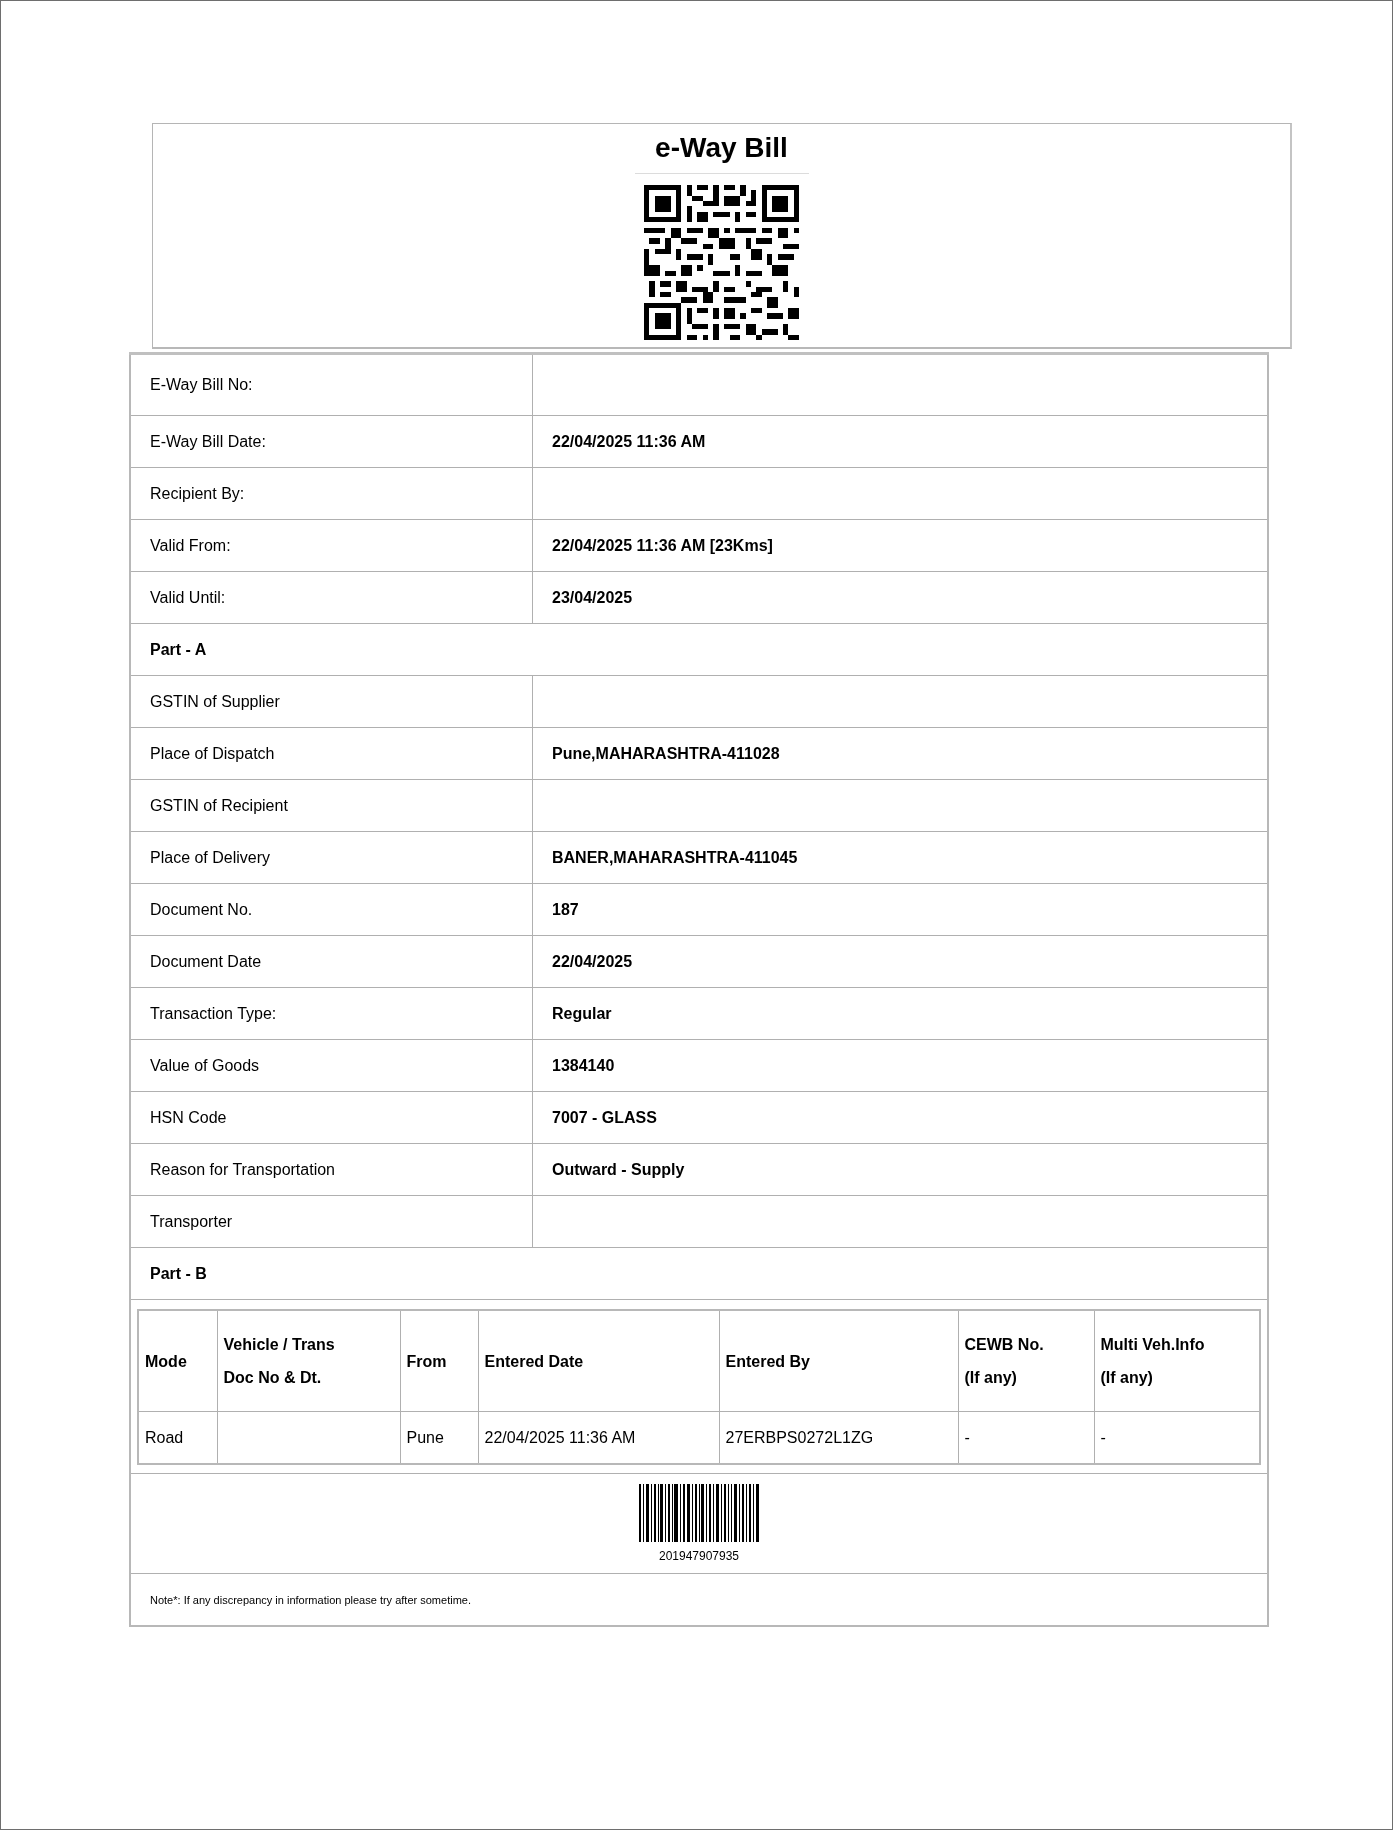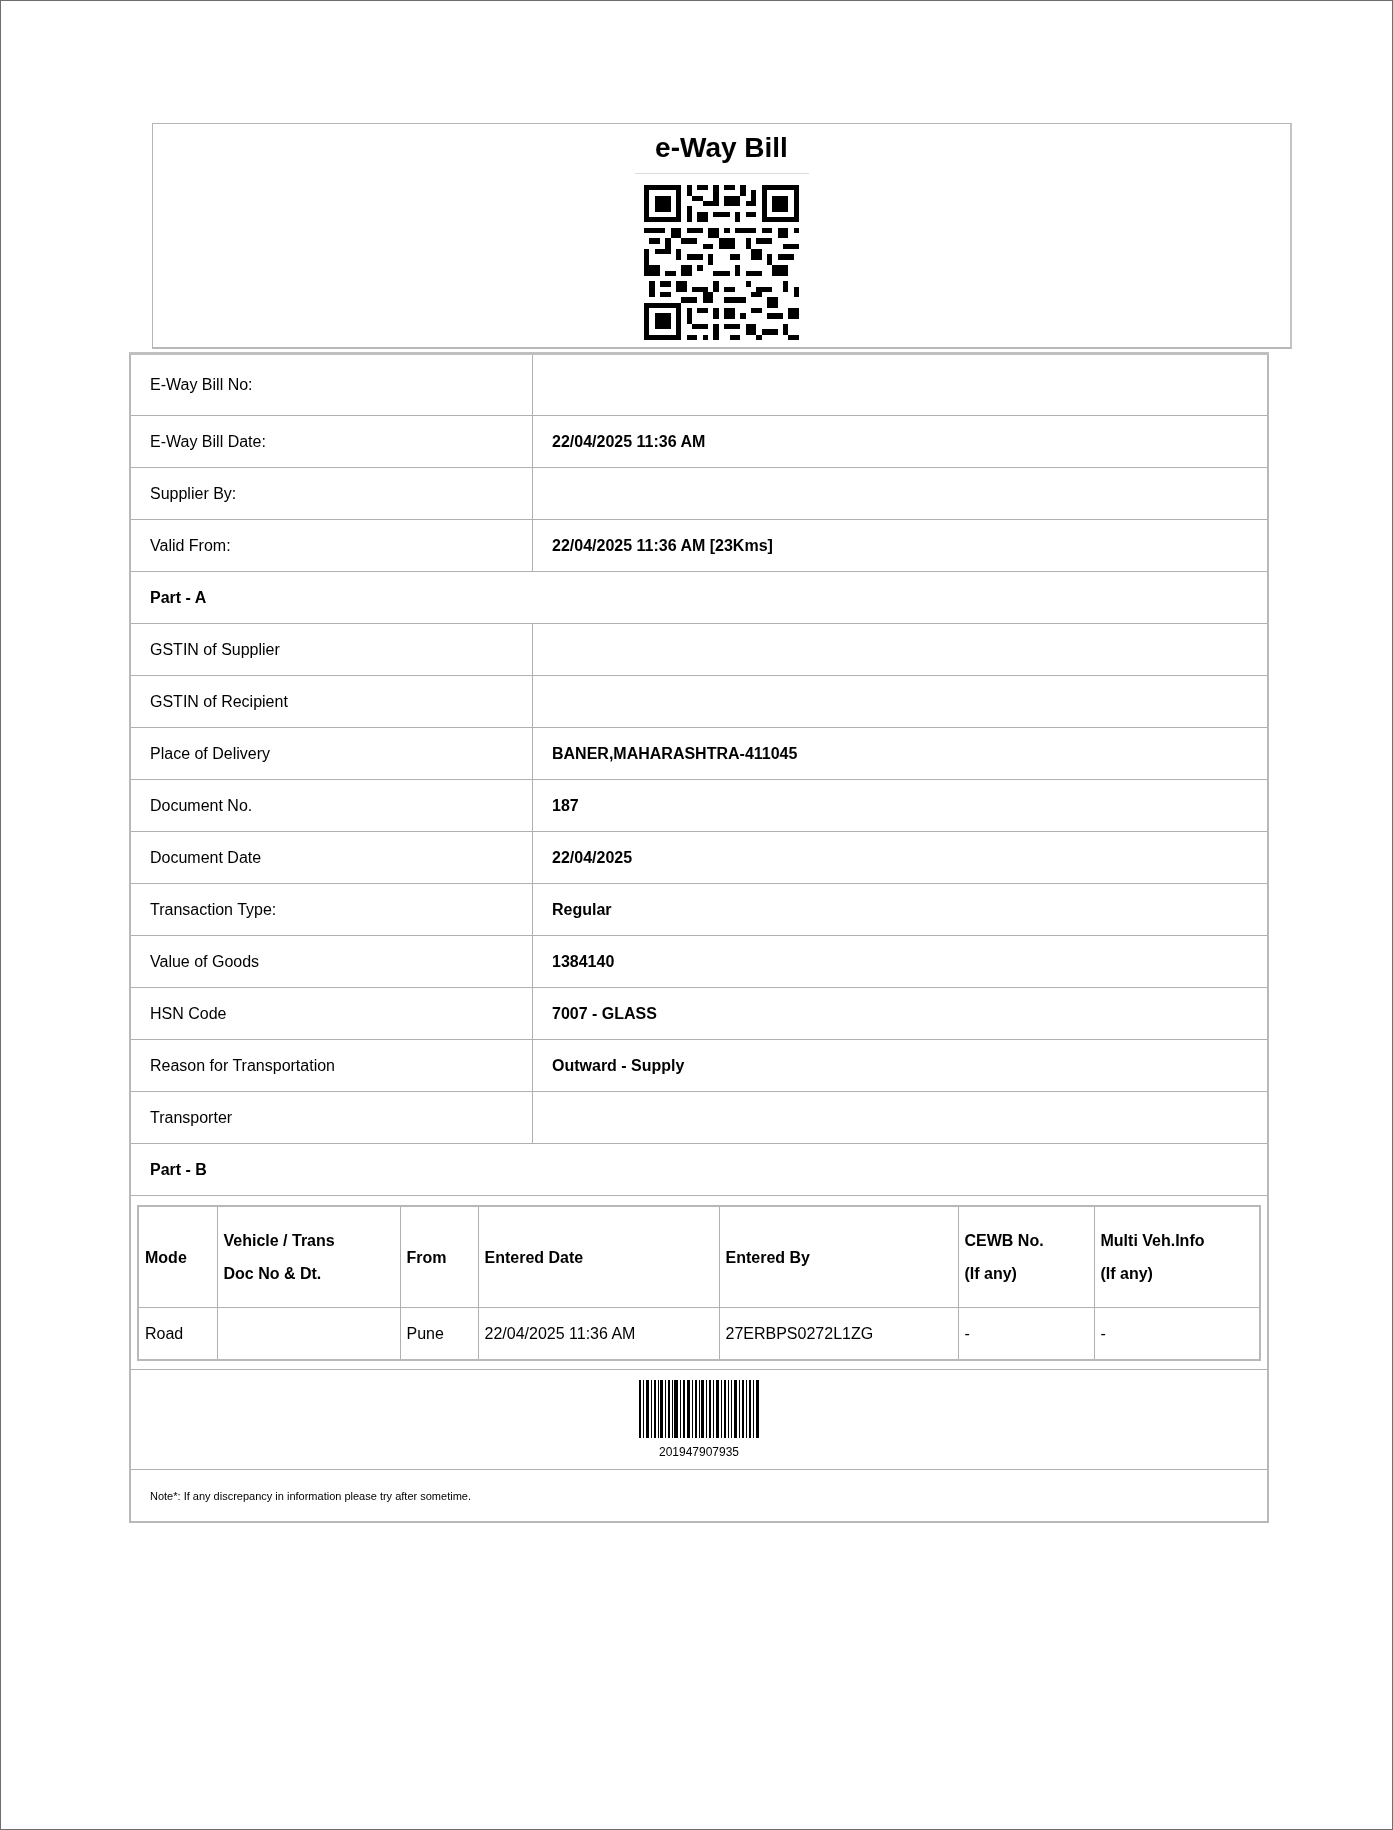--- a/index.html
+++ b/index.html
@@ -138,34 +138,42 @@
     <tbody>
       <tr class="first">
         <td class="lbl">E-Way Bill No:</td>
         <td class="val"></td>
       </tr>
       <tr>
         <td class="lbl">E-Way Bill Date:</td>
         <td class="val">22/04/2025 11:36 AM</td>
       </tr>
       <tr>
-        <td class="lbl">Supplier By:</td>
+        <td class="lbl">Recipient By:</td>
         <td class="val"></td>
       </tr>
       <tr>
         <td class="lbl">Valid From:</td>
         <td class="val">22/04/2025 11:36 AM [23Kms]</td>
       </tr>
+      <tr>
+        <td class="lbl">Valid Until:</td>
+        <td class="val">23/04/2025</td>
+      </tr>
 
       <tr>
         <td colspan="2" class="section">Part - A</td>
       </tr>
       <tr>
         <td class="lbl">GSTIN of Supplier</td>
         <td class="val"></td>
+      </tr>
+      <tr>
+        <td class="lbl">Place of Dispatch</td>
+        <td class="val">Pune,MAHARASHTRA-411028</td>
       </tr>
       <tr>
         <td class="lbl">GSTIN of Recipient</td>
         <td class="val"></td>
       </tr>
       <tr>
         <td class="lbl">Place of Delivery</td>
         <td class="val">BANER,MAHARASHTRA-411045</td>
       </tr>
       <tr>

